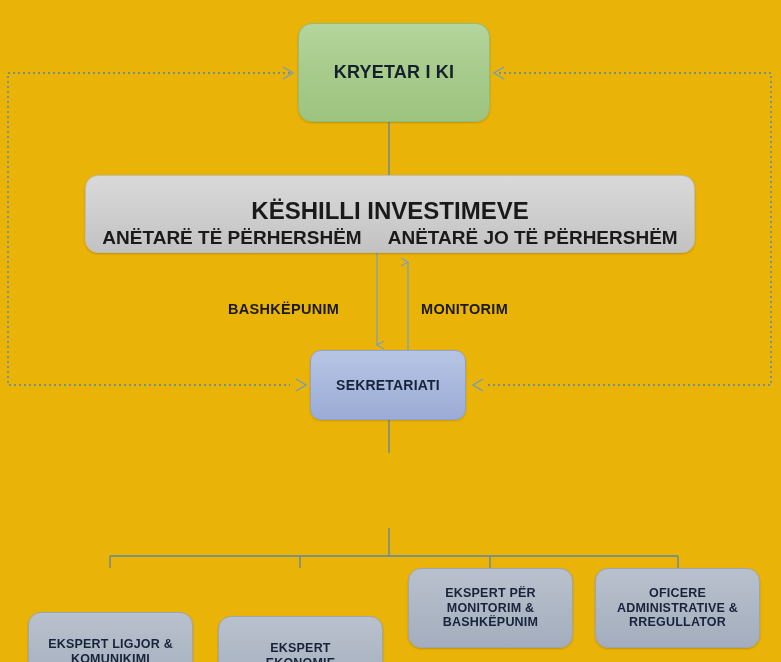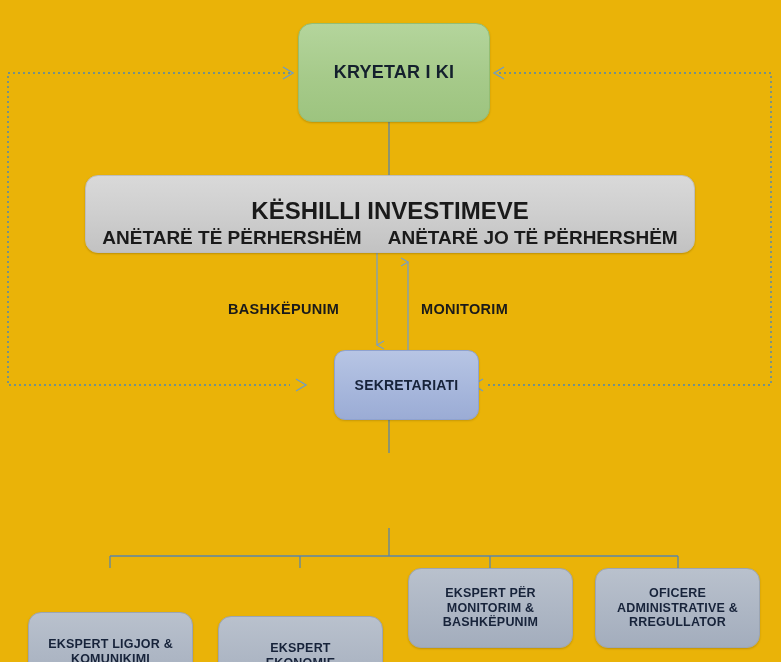--- a/index.html
+++ b/index.html
@@ -71,27 +71,26 @@
   .n-council .ln-sub {
     font-size: 19px;
     margin-top: 2px;
     letter-spacing: 0px;
   }
   .n-council .ln-sub .gap { display: inline-block; width: 26px; }
 
   
   .n-secretariat {
     left: 310px; top: 350px;
-    width: 145px; height: 70px;
+    width: 156px; height: 70px;
     background: linear-gradient(180deg, #b7c5e4 0%, #a7b7dc 55%, #9bacd5 100%);
     border: 1px solid #8fa2cf;
     border-radius: 11px;
     font-size: 14px;
     box-shadow: 0 1px 2px rgba(0,0,0,0.15);
-    margin-left: 24px;
   }
 
   
   .n-director {
     left: 310px; top: 453px;
     width: 160px; height: 75px;
     background: linear-gradient(180deg, #cadff0 0%, #bdd3e9 55%, #b2cae3 100%);
     border: 1px solid #a7c2de;
     border-radius: 11px;
     font-size: 14px;

